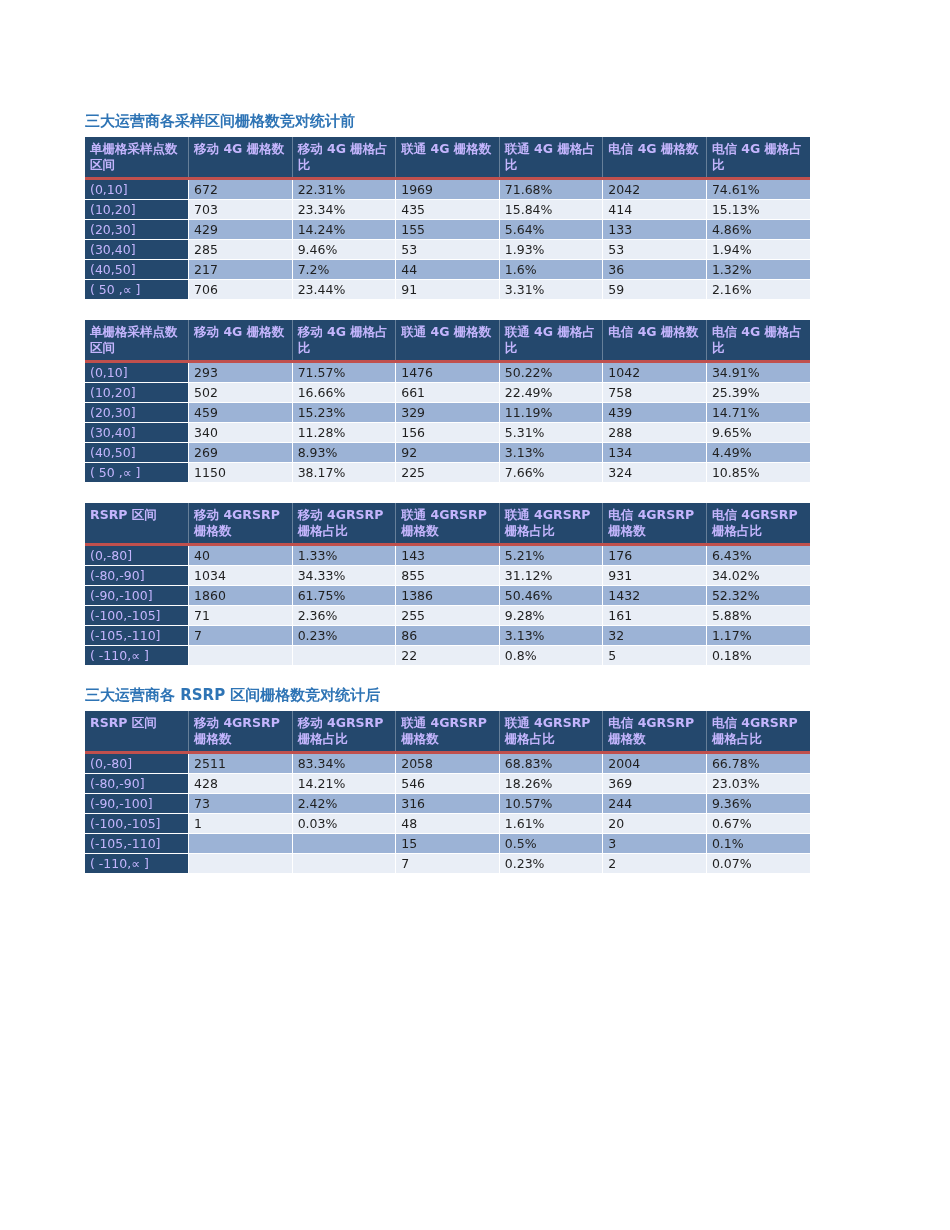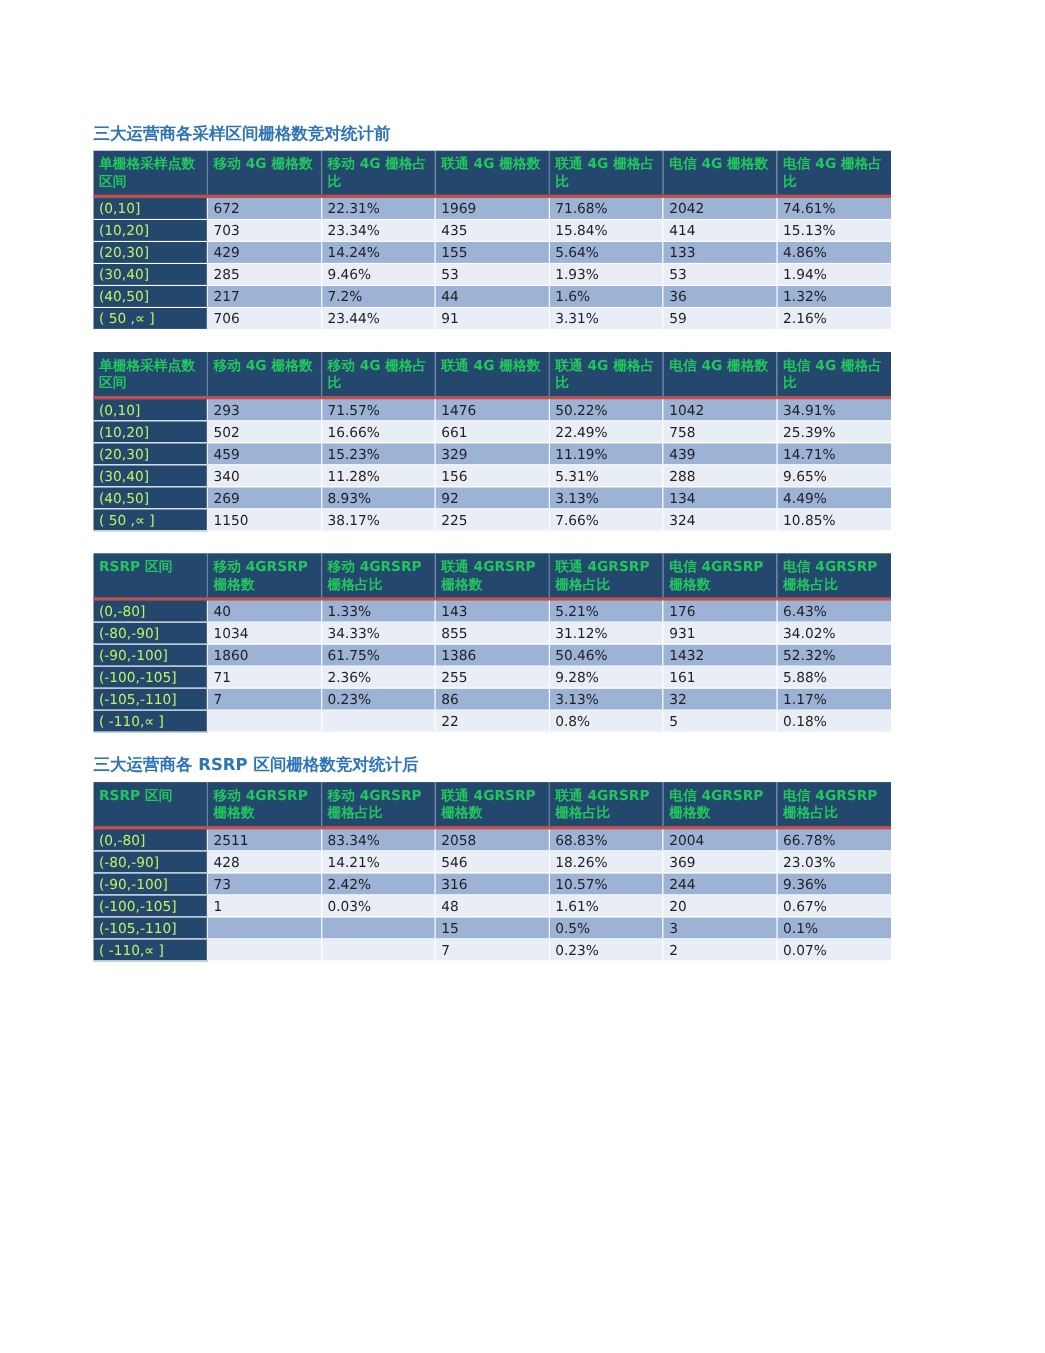--- a/index.html
+++ b/index.html
@@ -26,21 +26,21 @@
     line-height:19px;
     margin-bottom:6px;
   }
   table.stats{
     width:100%;
     border-collapse:collapse;
     table-layout:fixed;
   }
   table.stats thead th{
     background:var(--header-bg);
-    color:#22c55e;
+    color:#c4b5fd;
     font-size:12.5px;
     font-weight:bold;
     text-align:left;
     vertical-align:top;
     padding:4px 5px;
     line-height:16px;
     border-left:1px solid rgba(255,255,255,0.3);
     border-bottom:3px solid var(--accent-line);
     word-break:break-word;
   }
@@ -51,21 +51,21 @@
     padding:2px 5px;
     line-height:15px;
     text-align:left;
     vertical-align:middle;
     border-left:1px solid #ffffff;
     border-bottom:1px solid #ffffff;
     word-break:break-word;
   }
   table.stats tbody th{
     background:var(--header-bg);
-    color:#bef264;
+    color:#c4b5fd;
     font-weight:normal;
     border-left:none;
   }
   table.stats tbody td{ color:var(--cell-text); }
   table.stats tbody tr:nth-child(odd) td{ background:var(--band-dark); }
   table.stats tbody tr:nth-child(even) td{ background:var(--band-light); }
 </style>
 </head>
 <body>
 

